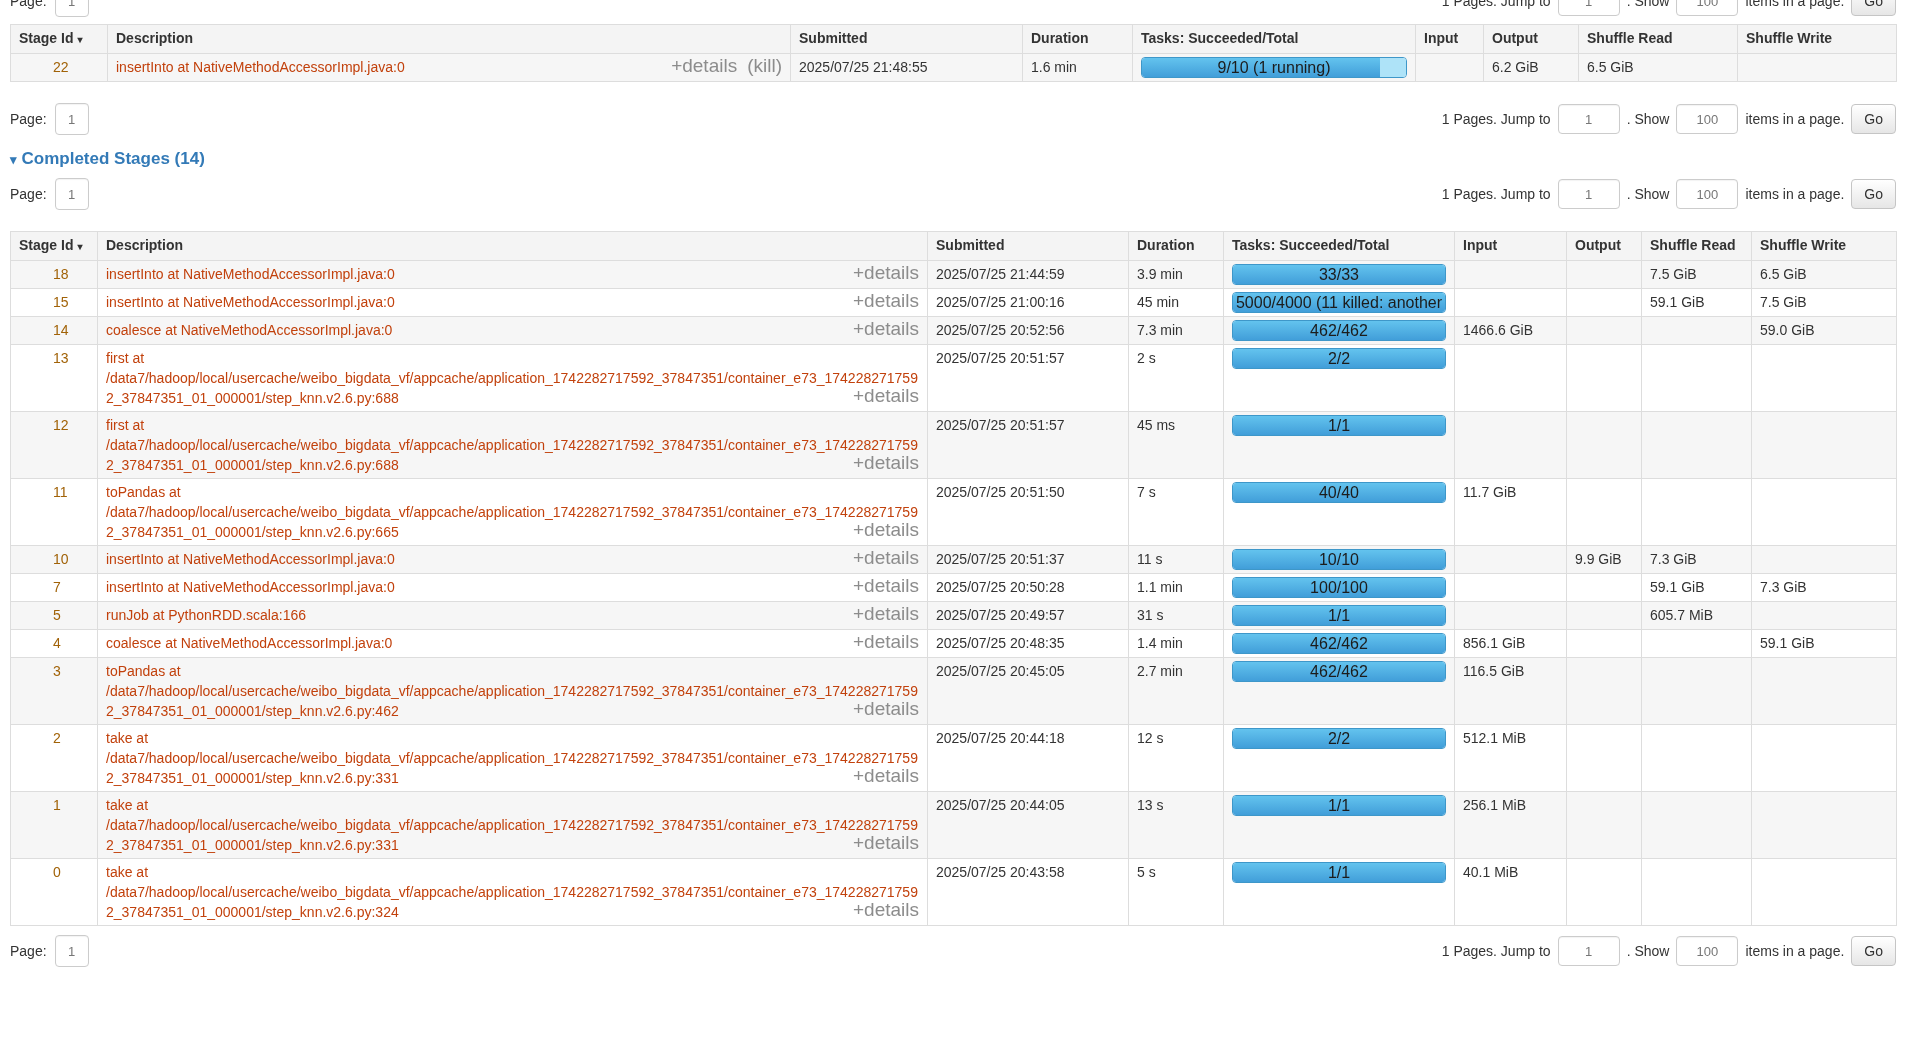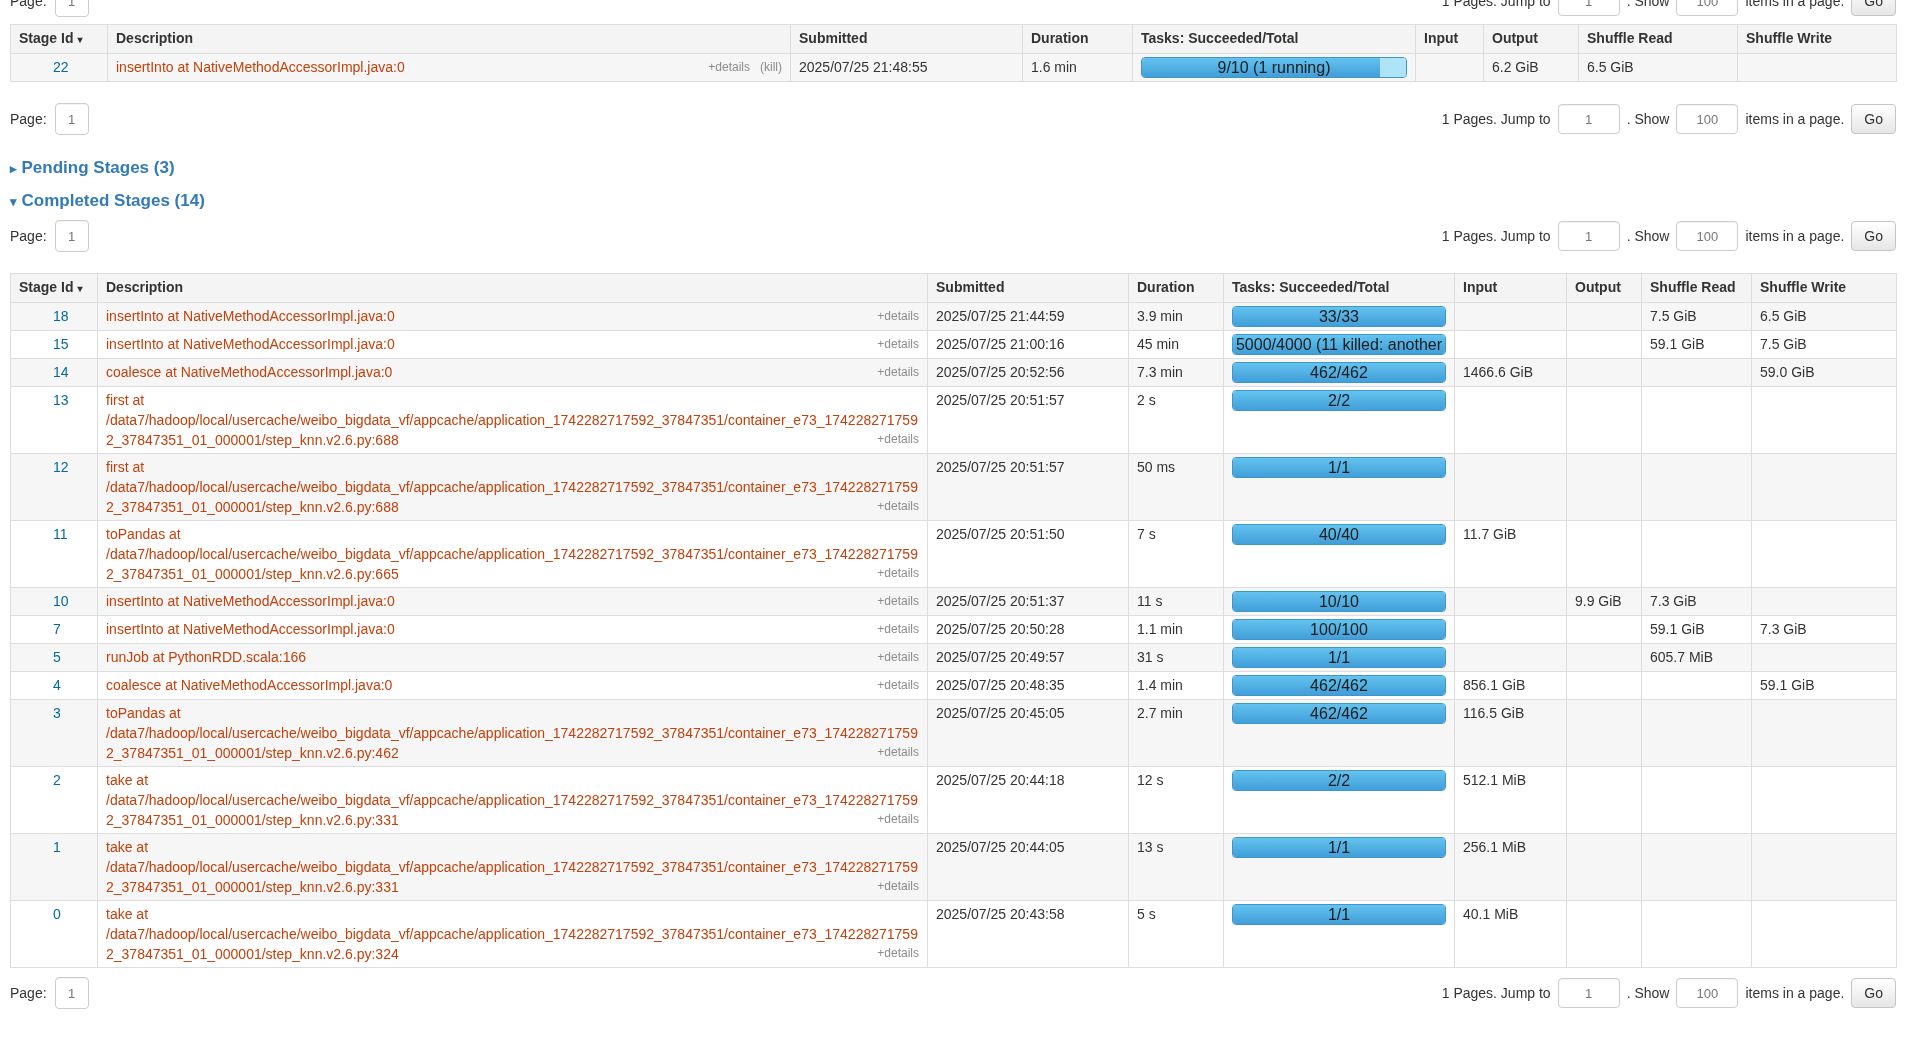--- a/index.html
+++ b/index.html
@@ -32,25 +32,25 @@
   #completed-heading { margin-top:13px; }
 
   
   table { border-collapse:collapse; table-layout:fixed; width:1886px; margin-top:6px; }
   #completed-table { margin-top:20px; }
   th, td { border:1px solid #ddd; padding:3px 8px; vertical-align:top; line-height:20px;
     text-align:left; overflow:hidden; }
   thead th { background:#f4f4f4; font-weight:bold; color:#333; white-space:nowrap; }
   tbody tr:nth-child(odd) { background:#f6f6f6; }
   .caret-i { font-size:10px; color:#333; margin-left:4px; }
-  td.stage-id { color:#0369a1;padding-left:42px; }
+  td.stage-id { color:#a16207;padding-left:42px; }
   td.desc-cell { position:relative; }
   a.desc-link { color:#c2410c; text-decoration:none; overflow-wrap:break-word; word-wrap:break-word; }
   .cell-links { position:absolute; right:8px; bottom:4px; white-space:nowrap; }
-  .cell-links span { color:#8c8c8c; cursor:pointer; margin-left:10px; font-size:12px; }
+  .cell-links span { color:#8c8c8c; cursor:pointer; margin-left:10px; font-size:19px; }
 
   
   .progress { position:relative; height:21px; border:1px solid #3e97c9; border-radius:4px;
     overflow:hidden; background:#fff; }
   .pbar { position:absolute; top:0; bottom:0; left:0;
     background:linear-gradient(to bottom,#63c3ee 0%,#419ed9 100%); }
   .pbar-running { position:absolute; top:0; bottom:0; background:#aee3f8; }
   .plabel { position:relative; z-index:2; display:block; text-align:center; line-height:19px;
     font-size:16px; color:#1c1c1c; white-space:nowrap; overflow:hidden; }
 </style>
@@ -128,23 +128,20 @@
     <div class="page-right">
       <span>1 Pages. Jump to</span>
       <input class="jump-input" value="1" style="">
       <span>. Show</span>
       <input class="show-input" value="100" style="">
       <span>items in a page.</span>
       <button class="go-btn">Go</button>
     </div>
   </div>
 
-  <div class="section-h" id="pending-heading">
-    <span class="arrow">▸</span><span>Pending Stages (3)</span>
-  </div>
   <div class="section-h" id="completed-heading">
     <span class="arrow">▾</span><span>Completed Stages (14)</span>
   </div>
 
   <div class="pagerow mid2">
     <div class="page-left">
       <span>Page:</span>
       <input class="page-input" value="1" style="">
     </div>
     <div class="page-right">
@@ -244,21 +241,21 @@
           </td>
           <td></td>
           <td></td>
           <td></td>
           <td></td>
         </tr>
         <tr>
           <td class="stage-id">12</td>
           <td class="desc-cell"><a class="desc-link">first at /data7/hadoop/local/usercache/weibo_bigdata_vf/appcache/application_1742282717592_37847351/container_e73_1742282717592_37847351_01_000001/step_knn.v2.6.py:688</a><span class="cell-links"><span>+details</span></span></td>
           <td>2025/07/25 20:51:57</td>
-          <td>50 ms</td>
+          <td>45 ms</td>
           <td>
             <div class="progress">
               <div class="pbar" style="width: 100%;"></div>
               <span class="plabel">1/1</span>
             </div>
           </td>
           <td></td>
           <td></td>
           <td></td>
           <td></td>

